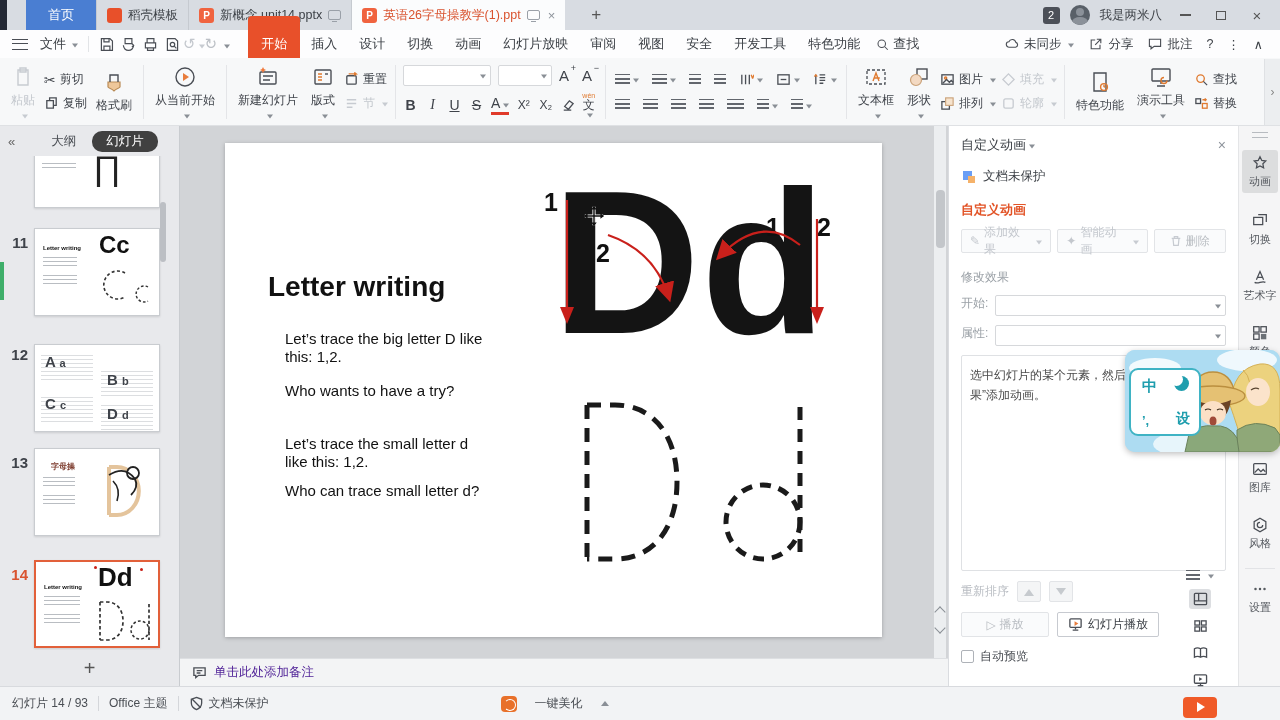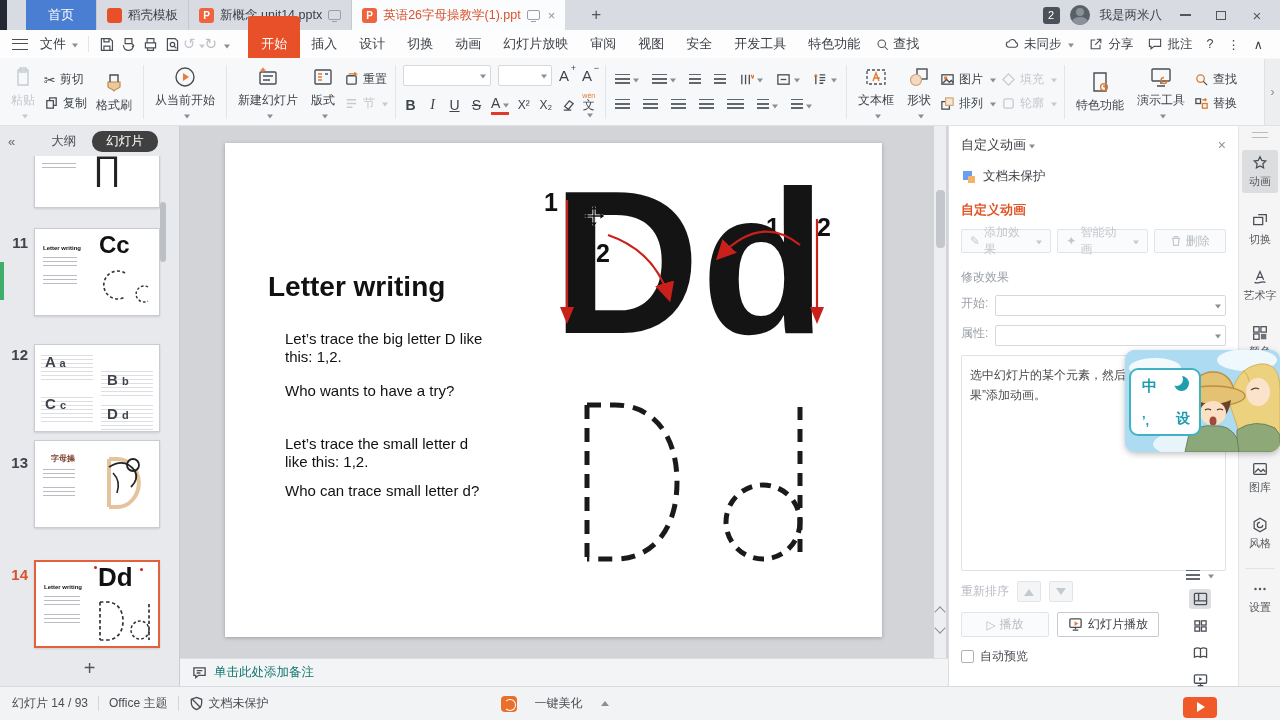--- a/index.html
+++ b/index.html
@@ -94,21 +94,21 @@
 #canvas{position:absolute;left:180px;top:126px;right:332px;bottom:62px;background:#d2d4d7;}
 #slide{position:absolute;left:45px;top:17px;width:657px;height:494px;background:#fff;box-shadow:0 1px 4px rgba(0,0,0,.25);}
 .sl-title{position:absolute;left:43px;top:128px;font-size:28px;font-weight:bold;color:#111;}
 .sl-p{position:absolute;left:60px;width:250px;font-size:15px;line-height:18px;color:#111;white-space:pre-line;}
 .bigDd{position:absolute;left:327px;top:16px;font-size:205px;line-height:1;font-weight:bold;color:#141414;letter-spacing:1px;}
 .stroke-n{position:absolute;font-size:25px;font-weight:bold;color:#111;}
 #arrows{position:absolute;left:0;top:0;width:657px;height:494px;pointer-events:none;}
 .cursor-move{position:absolute;left:358px;top:62px;width:22px;height:22px;}
 
 
-#notesbar{position:absolute;left:180px;right:332px;bottom:34px;height:28px;background:#f3f4f5;border-top:1px solid #dddfe2;display:flex;align-items:center;gap:7px;padding-left:12px;color:#0f766e;font-size:12.5px;}
+#notesbar{position:absolute;left:180px;right:332px;bottom:34px;height:28px;background:#f3f4f5;border-top:1px solid #dddfe2;display:flex;align-items:center;gap:7px;padding-left:12px;color:#4c1d95;font-size:12.5px;}
 #notesbar svg{width:15px;height:15px;}
 
 
 #cv-scroll{position:absolute;right:334px;top:126px;width:12px;bottom:62px;background:#eceef0;}
 #cv-thumb{position:absolute;left:1.5px;top:64px;width:9px;height:58px;border-radius:4px;background:#c3c6ca;}
 .cv-chev{position:absolute;left:2px;width:8px;height:8px;border-right:1.6px solid #8a8f96;border-bottom:1.6px solid #8a8f96;}
 .cv-chev.up{bottom:42px;transform:rotate(-135deg);}
 .cv-chev.down{bottom:26px;transform:rotate(45deg);}
 
 
@@ -572,21 +572,21 @@
       <div class="bars" style="position:absolute;left:66px;top:26px;width:52px;height:26px;opacity:.5;"></div>
       <div class="bars" style="position:absolute;left:6px;top:52px;width:52px;height:26px;opacity:.5;"></div>
       <div class="bars" style="position:absolute;left:66px;top:60px;width:52px;height:26px;opacity:.5;"></div>
       <div style="position:absolute;left:10px;top:8px;font-size:15px;font-weight:bold;"><span>A</span> <span style="font-size:11px;">a</span></div>
       <div style="position:absolute;left:72px;top:26px;font-size:15px;font-weight:bold;"><span>B</span> <span style="font-size:11px;">b</span></div>
       <div style="position:absolute;left:10px;top:50px;font-size:15px;font-weight:bold;"><span>C</span> <span style="font-size:11px;">c</span></div>
       <div style="position:absolute;left:72px;top:60px;font-size:15px;font-weight:bold;"><span>D</span> <span style="font-size:11px;">d</span></div>
     </div>
 
     <div class="tnum" style="top:298px;">13</div>
-    <div class="thumb" style="top:284px;">
+    <div class="thumb" style="top:292px;">
       <div class="t-title" style="position:absolute;left:16px;top:12px;font-size:8px;color:#7c3a2c;">字母操</div>
       <div class="bars" style="position:absolute;left:8px;top:28px;width:32px;height:10px;"></div>
       <div class="bars" style="position:absolute;left:8px;top:46px;width:32px;height:10px;"></div>
       <svg style="position:absolute;left:62px;top:12px;" width="54" height="62" viewBox="0 0 54 62">
         <path d="M12 6v48M12 6h8a20 22 0 010 48h-8" fill="none" stroke="#e4c49c" stroke-width="4"></path>
         <circle cx="36" cy="12" r="6" fill="#fff" stroke="#222" stroke-width="1.8"></circle>
         <path d="M12 14 Q28 4 38 18 Q42 26 34 34" fill="none" stroke="#222" stroke-width="1.8"></path>
         <path d="M16 20 Q24 28 20 40" fill="none" stroke="#222" stroke-width="1.6"></path>
       </svg>
     </div>

